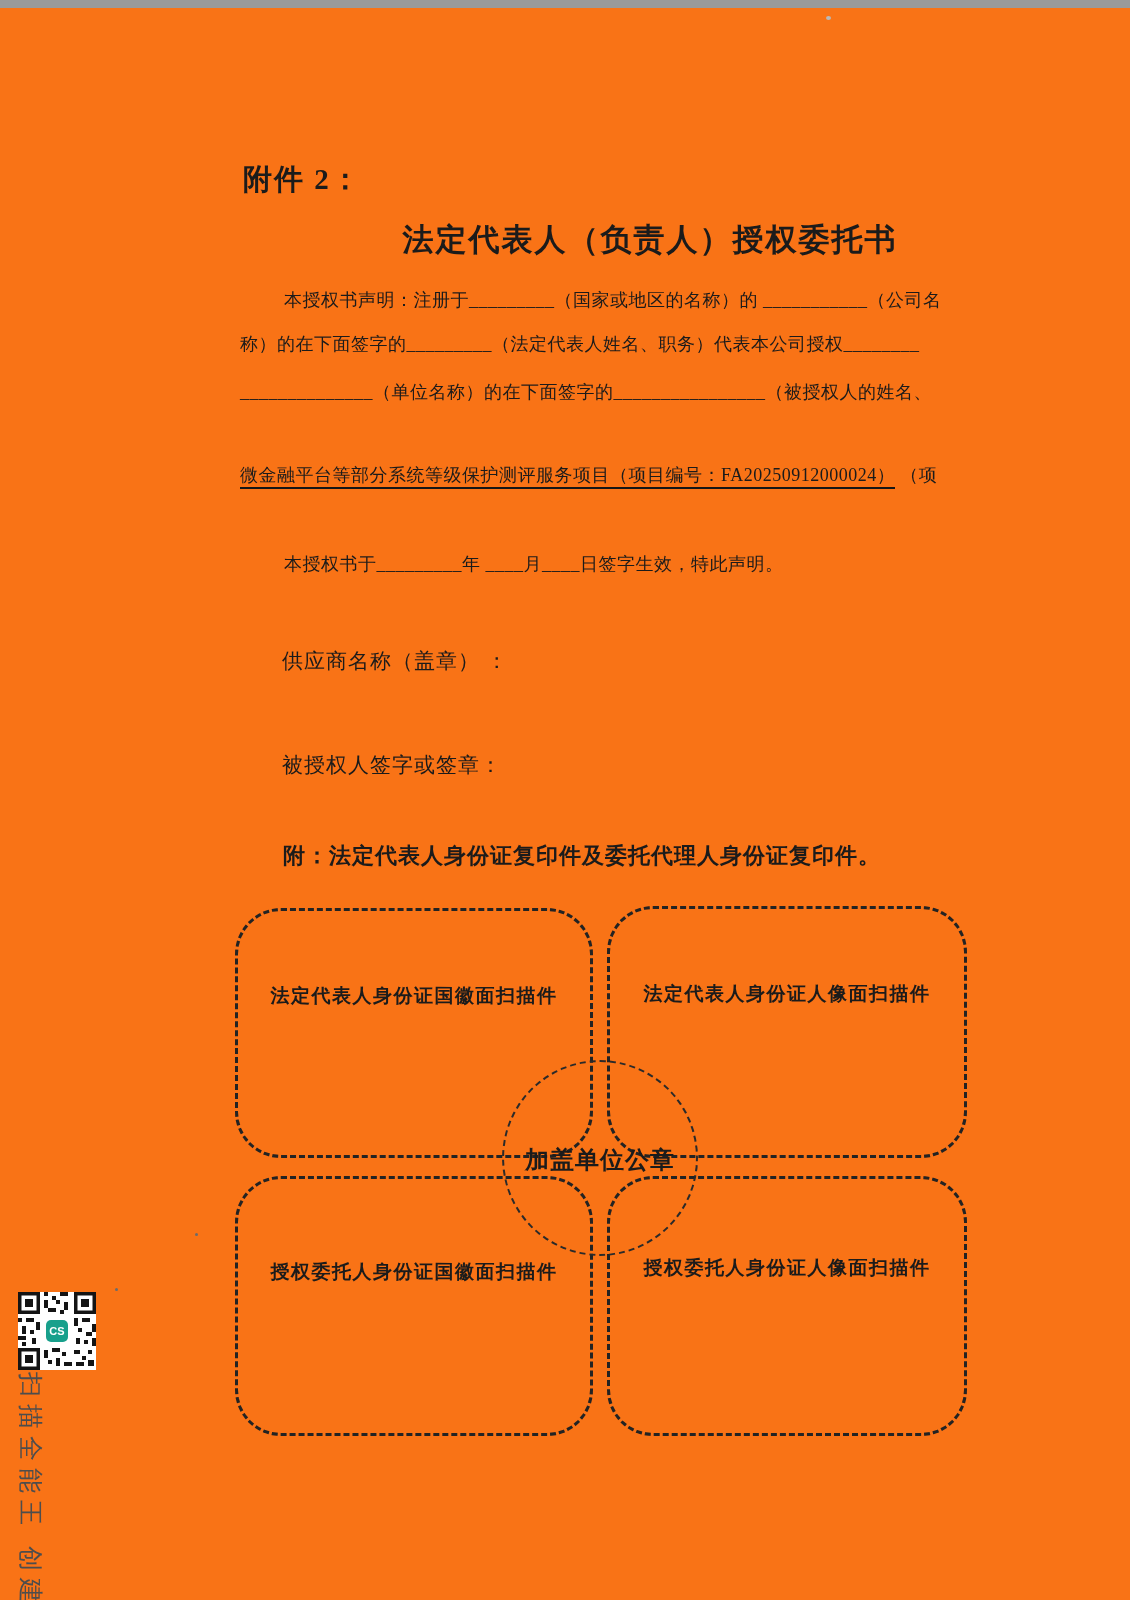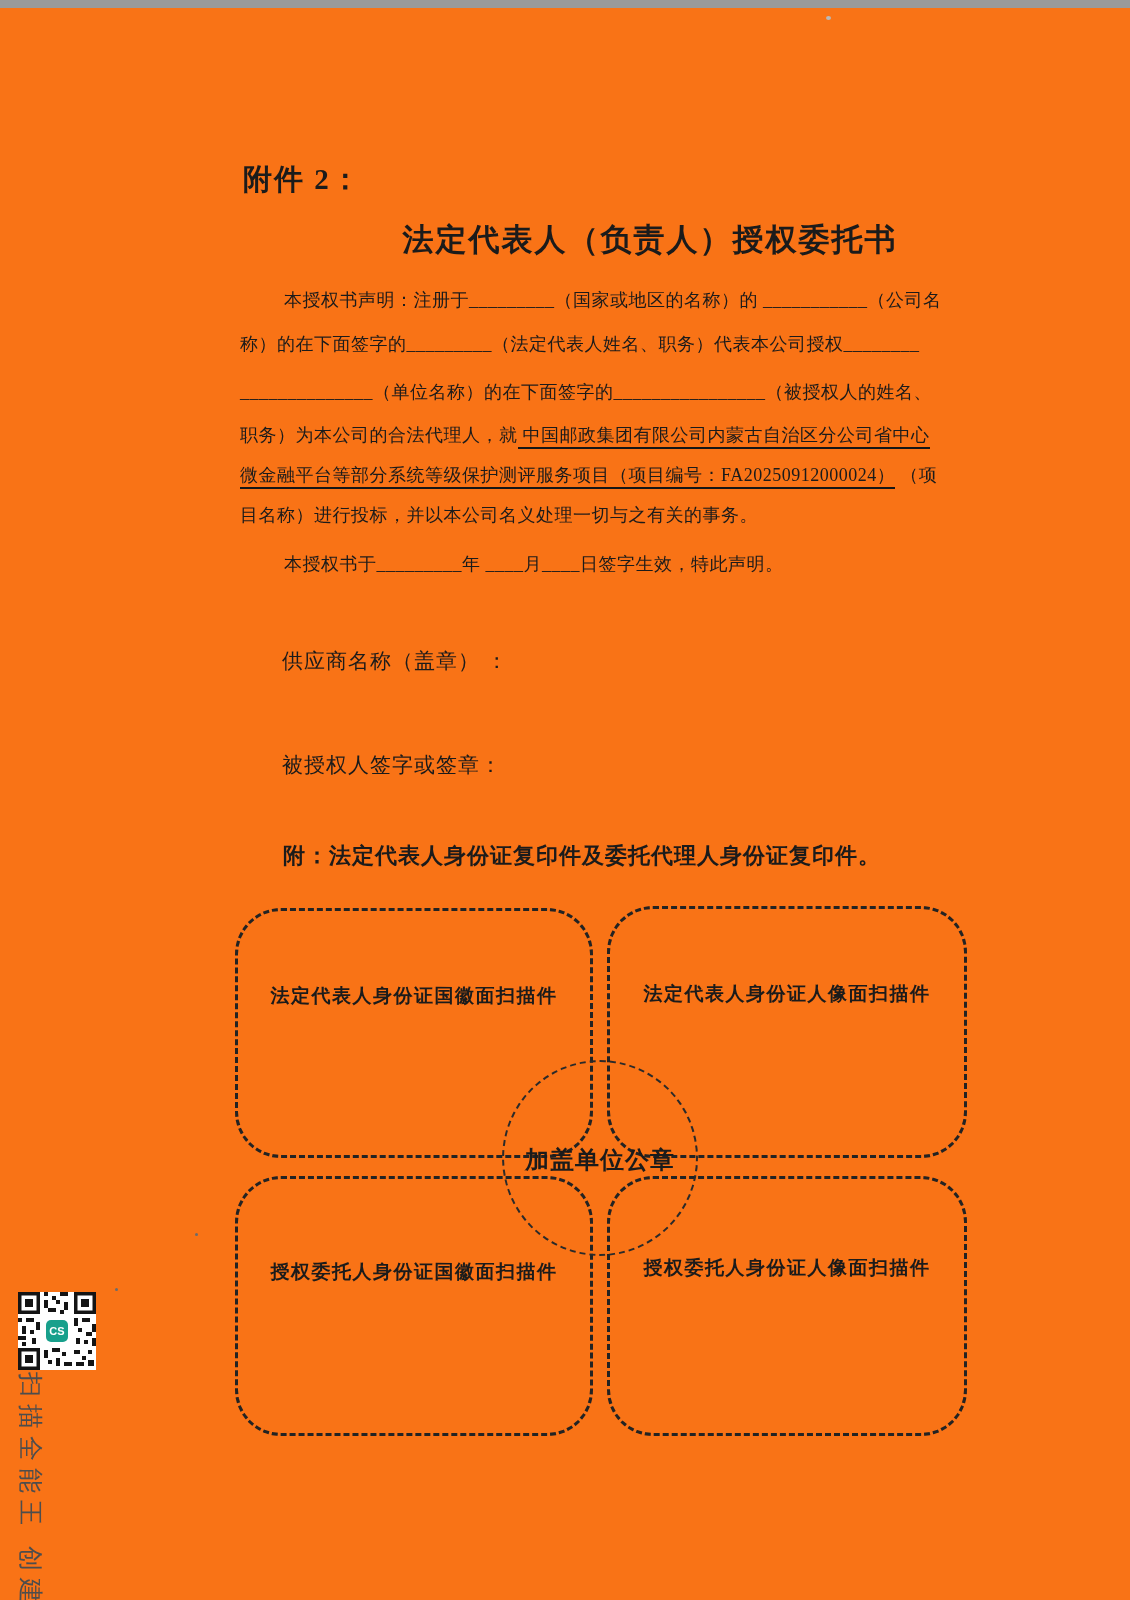--- a/index.html
+++ b/index.html
@@ -55,23 +55,21 @@
 <body>
 
 <div class="page">
 
   <div class="abs attach-label">附件 2：</div>
   <div class="abs doc-title">法定代表人（负责人）授权委托书</div>
 
   <div class="abs bodyline indent" style="top:280px">本授权书声明：注册于_________（国家或地区的名称）的 ___________（公司名</div>
   <div class="abs bodyline" style="top:324px">称）的在下面签字的_________（法定代表人姓名、职务）代表本公司授权________</div>
   <div class="abs bodyline" style="top:372px">______________（单位名称）的在下面签字的________________（被授权人的姓名、</div>
-  <div class="abs bodyline" style="top:415px"><span>职务）为本公司的合法代理人，就</span><span class="u"> 中国邮政集团有限公司内蒙古自治区分公司省中心</span></div>
   <div class="abs bodyline" style="top:455px"><span class="u">微金融平台等部分系统等级保护测评服务项目（项目编号：FA20250912000024）</span><span> （项</span></div>
-  <div class="abs bodyline" style="top:495px">目名称）进行投标，并以本公司名义处理一切与之有关的事务。</div>
   <div class="abs bodyline indent" style="top:544px">本授权书于_________年 ____月____日签字生效，特此声明。</div>
 
   <div class="abs signline" style="top:639px">供应商名称（盖章） ：</div>
   <div class="abs signline" style="top:743px">被授权人签字或签章：</div>
 
   <div class="abs scanbox" style="left:235px;top:900px;width:358px;height:250px;">
     <div class="boxlabel" style="top:72px">法定代表人身份证国徽面扫描件</div>
   </div>
 
   <div class="abs attach-note">附：法定代表人身份证复印件及委托代理人身份证复印件。</div>

